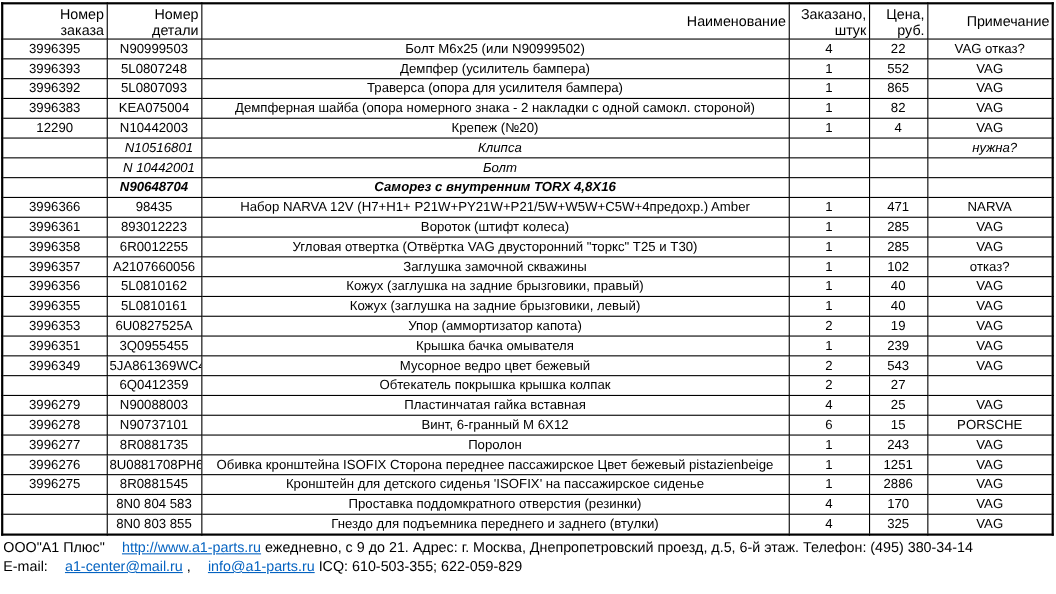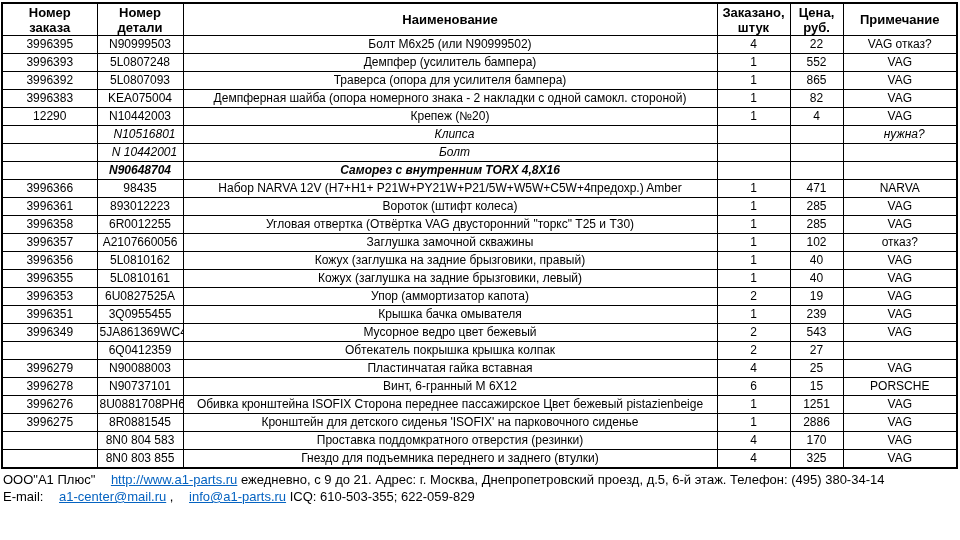--- a/index.html
+++ b/index.html
@@ -20,24 +20,25 @@
   .parts th, .parts td {
     border: 1px solid #000;
     text-align: center;
     vertical-align: middle;
     padding: 0 2px;
     white-space: nowrap;
     overflow: hidden;
   }
   .parts th {
     font-size: 13px;
-    font-weight: bold;
+    font-weight: normal;
     white-space: pre-line;
     height: 31px;
     line-height: 15px;
+    text-align: right;
   }
   .parts td {
     font-size: 12px;
     height: 17px;
     line-height: 17px;
   }
   tr.italic td { font-style: italic; padding-left: 11px; }
   tr.bold-italic td { font-style: italic; font-weight: bold; text-align: center; }
   .footer {
     padding: 2px 2px 0 2px;
@@ -228,31 +229,39 @@
         </tr>
         <tr>
           <td>3996278</td>
           <td>N90737101</td>
           <td>Винт, 6-гранный М 6Х12</td>
           <td>6</td>
           <td>15</td>
           <td>PORSCHE</td>
         </tr>
         <tr>
+          <td>3996277</td>
+          <td>8R0881735</td>
+          <td>Поролон</td>
+          <td>1</td>
+          <td>243</td>
+          <td>VAG</td>
+        </tr>
+        <tr>
           <td>3996276</td>
           <td>8U0881708PH6</td>
           <td>Обивка кронштейна ISOFIX Сторона переднее пассажирское Цвет бежевый pistazienbeige</td>
           <td>1</td>
           <td>1251</td>
           <td>VAG</td>
         </tr>
         <tr>
           <td>3996275</td>
           <td>8R0881545</td>
-          <td>Кронштейн для детского сиденья 'ISOFIX' на парковочного сиденье</td>
+          <td>Кронштейн для детского сиденья 'ISOFIX' на пассажирское сиденье</td>
           <td>1</td>
           <td>2886</td>
           <td>VAG</td>
         </tr>
         <tr>
           <td></td>
           <td>8N0 804 583</td>
           <td>Проставка поддомкратного отверстия (резинки)</td>
           <td>4</td>
           <td>170</td>

